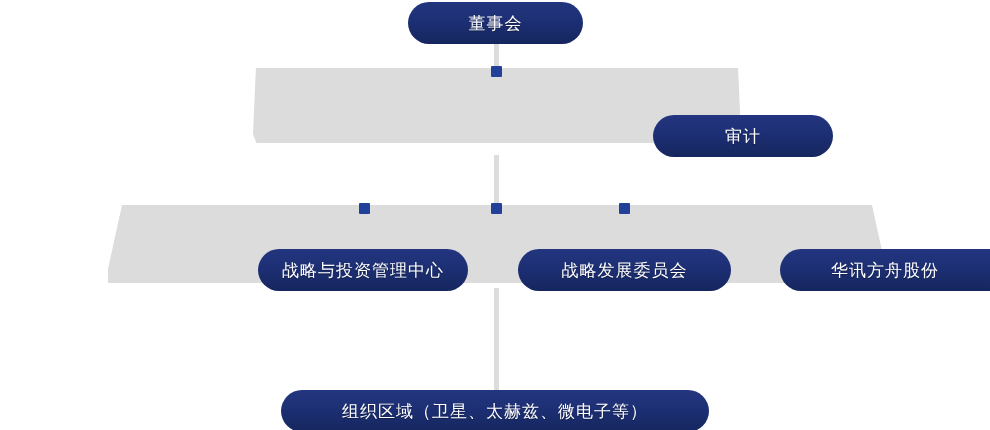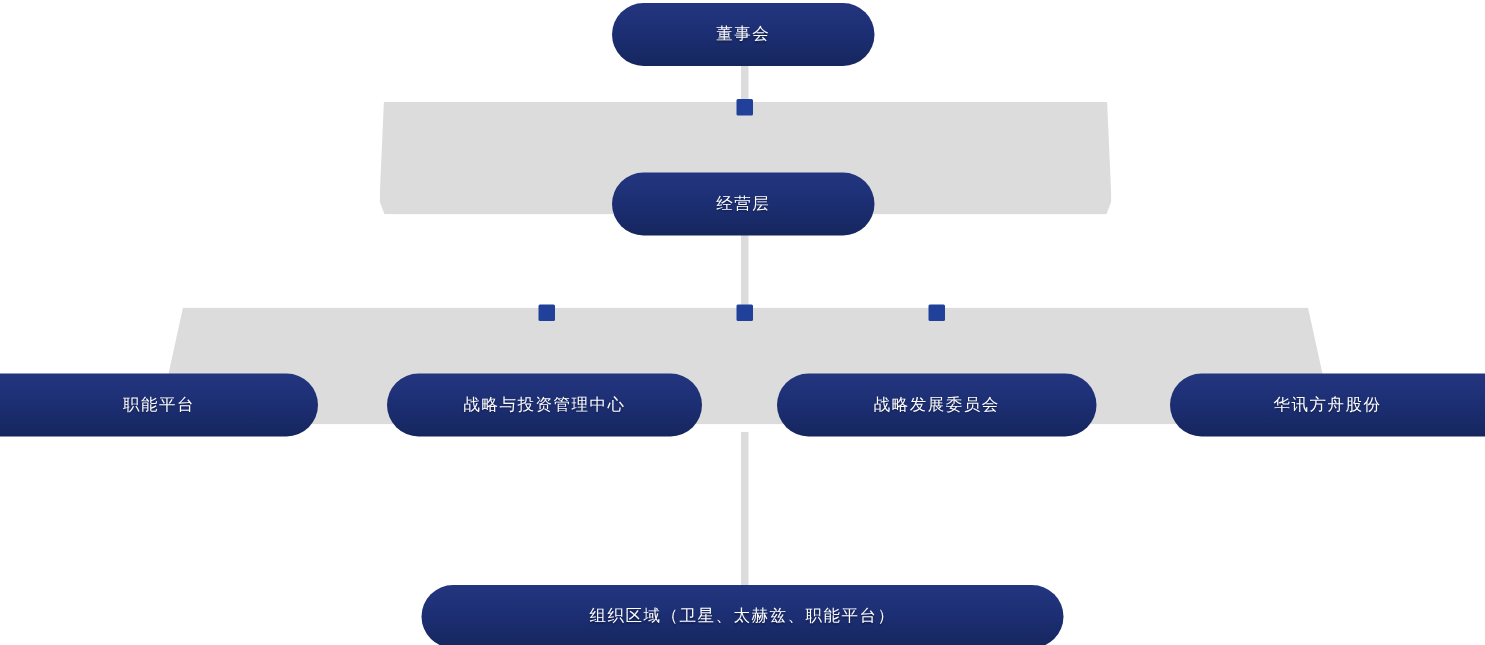--- a/index.html
+++ b/index.html
@@ -80,21 +80,21 @@
     position: absolute;
     z-index: 3;
     display: flex;
     align-items: center;
     justify-content: center;
     box-sizing: border-box;
     height: 42px;
     border-radius: 21px;
     background: linear-gradient(180deg, #23357e 0%, #1d2f74 45%, #15265e 100%);
     color: #ffffff;
-    font-size: 11px;
+    font-size: 17px;
     letter-spacing: 1px;
     white-space: nowrap;
     text-shadow: 0 1px 1px rgba(0,0,0,0.35);
   }
   .node-label {
     display: block;
     line-height: 1;
   }
 
   
@@ -132,34 +132,31 @@
     <div class="junction j-row3-l"></div>
     <div class="junction j-row3-c"></div>
     <div class="junction j-row3-r"></div>
 
   </div>
 
   <div class="node n-board">
     <span class="node-label">董事会</span>
   </div>
 
-  <div class="node n-management">
-    <span class="node-label">经营层</span>
+  <div class="node n-audit">
+    <span class="node-label">审计</span>
   </div>
 
-  <div class="node n-functional-platform">
-    <span class="node-label">职能平台</span>
-  </div>
   <div class="node n-strategy-investment">
     <span class="node-label">战略与投资管理中心</span>
   </div>
   <div class="node n-huaxun">
     <span class="node-label">战略发展委员会</span>
   </div>
   <div class="node n-operations">
     <span class="node-label">华讯方舟股份</span>
   </div>
 
   <div class="node n-org-regions">
-    <span class="node-label">组织区域（卫星、太赫兹、职能平台）</span>
+    <span class="node-label">组织区域（卫星、太赫兹、微电子等）</span>
   </div>
 
 </div>
 
 </body></html>

